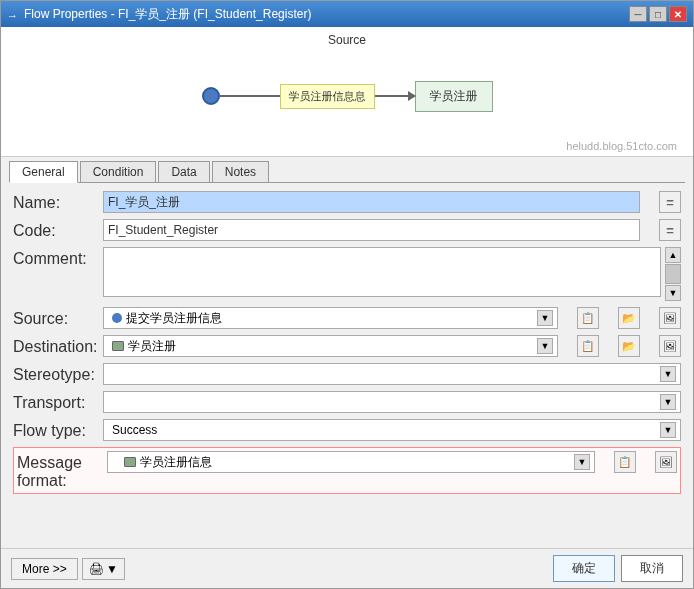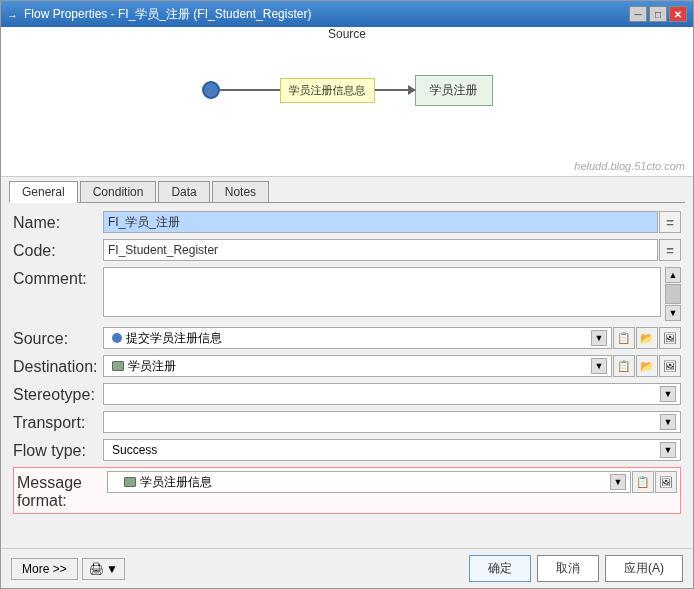--- a/index.html
+++ b/index.html
@@ -53,22 +53,23 @@
       justify-content: center;
       cursor: pointer;
       color: #333;
       font-weight: bold;
     }
     .title-btn.close { background: #e04040; color: white; }
 
     .diagram-area {
       background: white;
       border-bottom: 1px solid #ccc;
-      flex-shrink: 0;
-      height: 150px;
+      padding: 6px;
+      flex-shrink: 0;
+      height: 130px;
       position: relative;
     }
     .src-dst-header {
       display: flex;
       justify-content: space-around;
       font-size: 12px;
       color: #333;
       margin-bottom: 4px;
       border-bottom: none;
     }
@@ -134,24 +135,23 @@
       background: #e8f4e8;
       border: 1px solid #88aa88;
       padding: 6px 14px;
       font-size: 12px;
       text-align: center;
       color: #333;
     }
     .watermark {
       position: absolute;
       bottom: 4px;
-      right: 8px;
+      right: 16px;
       font-size: 11px;
       color: #aaa;
-      font-style: italic;
     }
 
     .tabs-area {
       padding: 0 8px;
       flex-shrink: 0;
       margin-top: 4px;
     }
     .tabs {
       display: flex;
       border-bottom: 1px solid #999;
@@ -188,21 +188,21 @@
       flex-shrink: 0;
       padding-top: 3px;
       font-size: 16px;
       color: #333;
       text-align: left;
     }
     .form-control {
       flex: 1;
       display: flex;
       align-items: center;
-      gap: 1px;
+      gap: 19px;
     }
     .text-input {
       flex: 1;
       height: 22px;
       border: 1px solid #aaa;
       padding: 2px 4px;
       font-size: 12px;
       background: #e8f4ff;
       color: #333;
     }
@@ -541,15 +541,14 @@
         <span>More &gt;&gt;</span>
       </button>
       <button class="print-btn">
         <span>🖨</span>
         <span>▼</span>
       </button>
     </div>
     <div class="footer-spacer"></div>
     <button class="action-btn primary">确定</button>
     <button class="action-btn">取消</button>
-    <button class="action-btn">应用(A)</button>
   </div>
 </div>
 
 </body></html>

